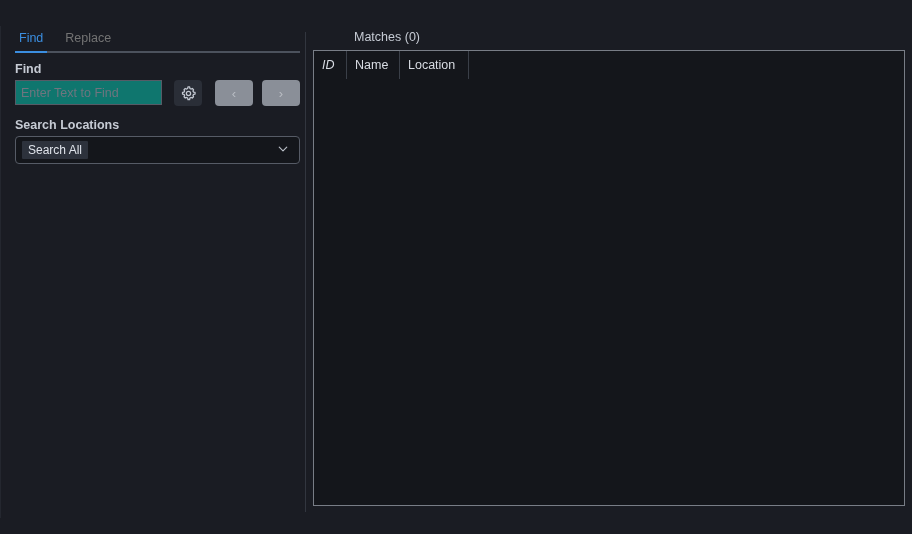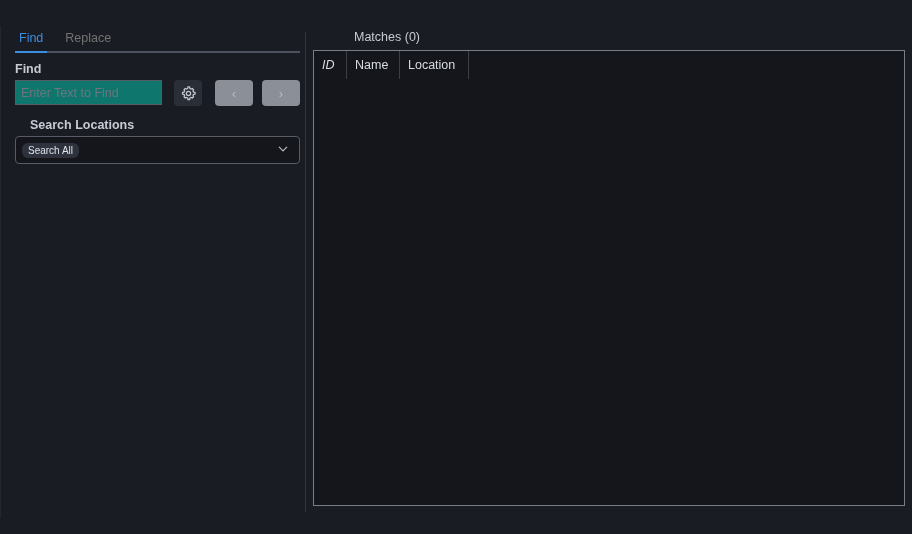--- a/index.html
+++ b/index.html
@@ -143,21 +143,21 @@
   }
 
   
   .field-label {
     position: absolute;
     font-size: 12.5px;
     font-weight: bold;
     color: #c6cbd4;
   }
   #lbl-find { left: 14px; top: 36px; }
-  #lbl-locations { left: 14px; top: 92px; margin-left: 15px; }
+  #lbl-locations { left: 14px; top: 92px; }
 
   .find-input {
     position: absolute;
     left: 14px;
     top: 54px;
     width: 147px;
     height: 25px;
     background: #0f766e;
     border: 1px solid #565b66;
     box-sizing: border-box;
@@ -209,24 +209,24 @@
     background: #14161b;
     border: 1px solid #565b66;
     border-radius: 4px;
     box-sizing: border-box;
     display: flex;
     align-items: center;
   }
   .select-value {
     margin-left: 6px;
     padding: 2px 6px;
-    font-size: 10px;
+    font-size: 12px;
     color: #dfe3ea;
     background: #2d323c;
-    border-radius: 6px;
+    border-radius: 1px;
   }
   .select-arrow {
     position: absolute;
     right: 10px;
     top: 6px;
     width: 12px;
     height: 12px;
   }
 
   

